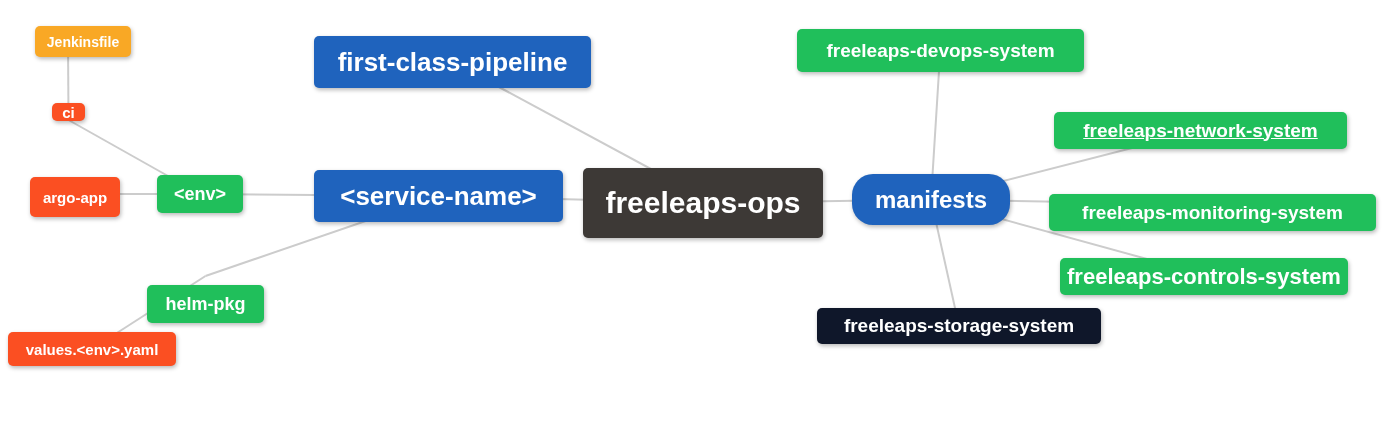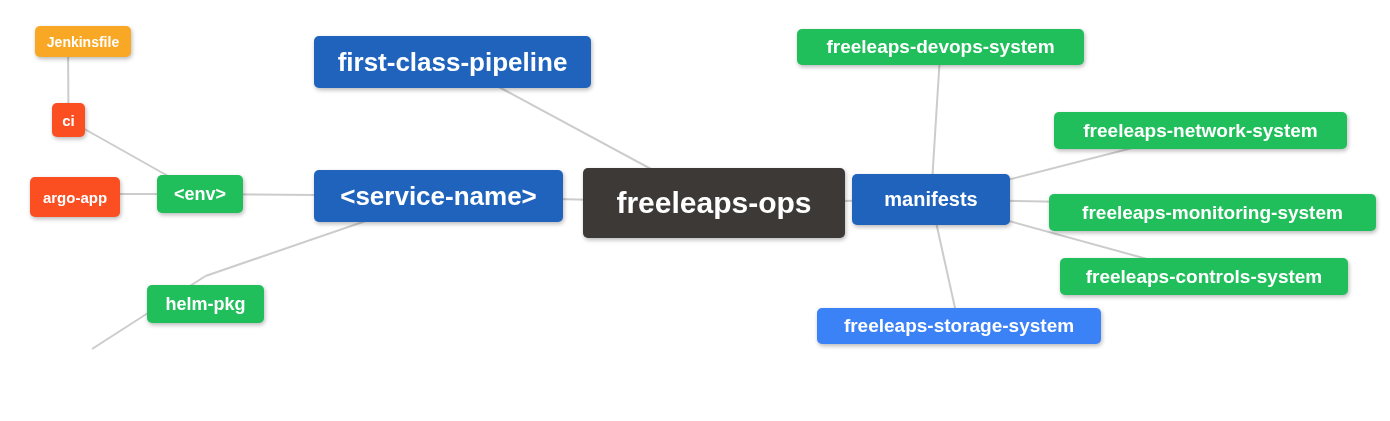--- a/index.html
+++ b/index.html
@@ -51,26 +51,27 @@
       <line x1="452.5" y1="62" x2="714" y2="203" stroke="#cccccc" stroke-width="2"></line>
       <line x1="438.5" y1="196" x2="714" y2="203" stroke="#cccccc" stroke-width="2"></line>
       <line x1="714" y1="203" x2="931" y2="199.5" stroke="#cccccc" stroke-width="2"></line>
       <line x1="931" y1="199.5" x2="940.5" y2="47" stroke="#cccccc" stroke-width="2"></line>
       <line x1="931" y1="199.5" x2="1200.5" y2="130.5" stroke="#cccccc" stroke-width="2"></line>
       <line x1="931" y1="199.5" x2="1212.5" y2="204.5" stroke="#cccccc" stroke-width="2"></line>
       <line x1="931" y1="199.5" x2="1210.5" y2="276.5" stroke="#cccccc" stroke-width="2"></line>
       <line x1="931" y1="199.5" x2="959" y2="326" stroke="#cccccc" stroke-width="2"></line>
     </svg>
 <div class="node" style="left: 35px; top: 26px; width: 96px; height: 31px; background: rgb(249, 168, 37); font-size: 14px; color: rgb(255, 255, 255);">Jenkinsfile</div>
-    <div class="node" style="left: 52px; top: 103px; width: 33px; height: 34px; background: rgb(251, 79, 34); font-size: 15px; color: rgb(255, 255, 255);">ci</div>
+    <div class="node" style="left: 52px; top: 103px; width: 33px; height: 18px; background: rgb(251, 79, 34); font-size: 15px; color: rgb(255, 255, 255);">ci</div>
     <div class="node" style="left: 30px; top: 177px; width: 90px; height: 40px; background: rgb(251, 79, 34); font-size: 15px; color: rgb(255, 255, 255);">argo-app</div>
     <div class="node" style="left: 157px; top: 175px; width: 86px; height: 38px; background: rgb(32, 191, 91); font-size: 18px; color: rgb(255, 255, 255);">&lt;env&gt;</div>
     <div class="node" style="left: 147px; top: 257px; width: 117px; height: 38px; background: rgb(32, 191, 91); font-size: 18px; color: rgb(255, 255, 255); margin-top: 28px;">helm-pkg</div>
+    <div class="node" style="left: 8px; top: 332px; width: 168px; height: 34px; background: rgb(251, 79, 34); font-size: 15px; color: rgb(255, 255, 255);">values.&lt;env&gt;.yaml</div>
     <div class="node" style="left: 314px; top: 36px; width: 277px; height: 52px; background: rgb(31, 99, 189); font-size: 26px; color: rgb(255, 255, 255);">first-class-pipeline</div>
     <div class="node" style="left: 314px; top: 170px; width: 249px; height: 52px; background: rgb(31, 99, 189); font-size: 26px; color: rgb(255, 255, 255);">&lt;service-name&gt;</div>
-    <div class="node" style="left: 583px; top: 168px; width: 262px; height: 70px; background: rgb(61, 57, 54); font-size: 30px; color: rgb(255, 255, 255);">freeleaps-ops</div>
-    <div class="node" style="left: 852px; top: 174px; width: 158px; height: 51px; background: rgb(31, 99, 189); font-size: 20px; color: rgb(255, 255, 255);">manifests</div>
-    <div class="node" style="left: 797px; top: 29px; width: 287px; height: 36px; background: rgb(32, 191, 91); font-size: 19px; color: rgb(255, 255, 255);">freeleaps-devops-system</div>
-    <div class="node" style="left: 1054px; top: 112px; width: 293px; height: 37px; background: rgb(32, 191, 91); font-size: 19px; color: rgb(255, 255, 255);">freeleaps-network-system</div>
+    <div class="node" style="left: 583px; top: 168px; width: 240px; height: 70px; background: rgb(61, 57, 54); font-size: 30px; color: rgb(255, 255, 255);">freeleaps-ops</div>
+    <div class="node" style="left: 852px; top: 174px; width: 158px; height: 51px; background: rgb(31, 99, 189); font-size: 24px; color: rgb(255, 255, 255); border-radius: 21px;">manifests</div>
+    <div class="node" style="left: 797px; top: 29px; width: 287px; height: 43px; background: rgb(32, 191, 91); font-size: 19px; color: rgb(255, 255, 255);">freeleaps-devops-system</div>
+    <div class="node" style="left: 1054px; top: 112px; width: 293px; height: 37px; background: rgb(32, 191, 91); font-size: 19px; color: rgb(255, 255, 255); text-decoration: underline;">freeleaps-network-system</div>
     <div class="node" style="left: 1049px; top: 186px; width: 327px; height: 37px; background: rgb(32, 191, 91); font-size: 19px; color: rgb(255, 255, 255); margin-top: 8px;">freeleaps-monitoring-system</div>
-    <div class="node" style="left: 1060px; top: 258px; width: 288px; height: 37px; background: rgb(32, 191, 91); font-size: 19px; color: rgb(255, 255, 255);">freeleaps-controls-system</div>
-    <div class="node" style="left: 817px; top: 308px; width: 284px; height: 36px; background: #3b82f6; font-size: 19px; color: rgb(255, 255, 255);">freeleaps-storage-system</div>
+    <div class="node" style="left: 1060px; top: 258px; width: 288px; height: 37px; background: rgb(32, 191, 91); font-size: 22px; color: rgb(255, 255, 255);">freeleaps-controls-system</div>
+    <div class="node" style="left: 817px; top: 308px; width: 284px; height: 36px; background: #0f172a; font-size: 19px; color: rgb(255, 255, 255);">freeleaps-storage-system</div>
   </div>
 
 </body></html>

